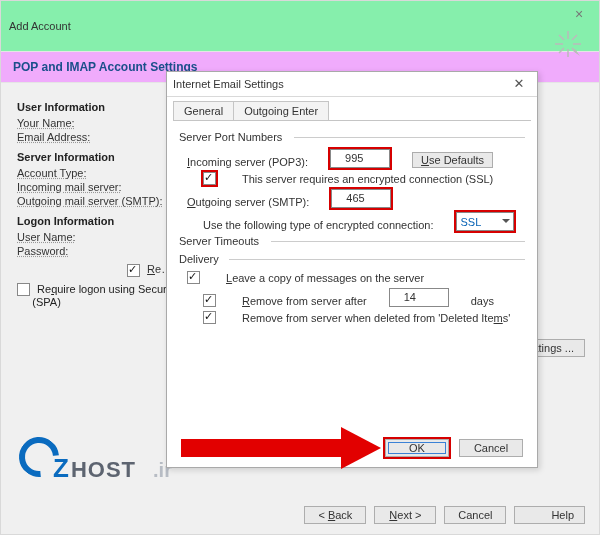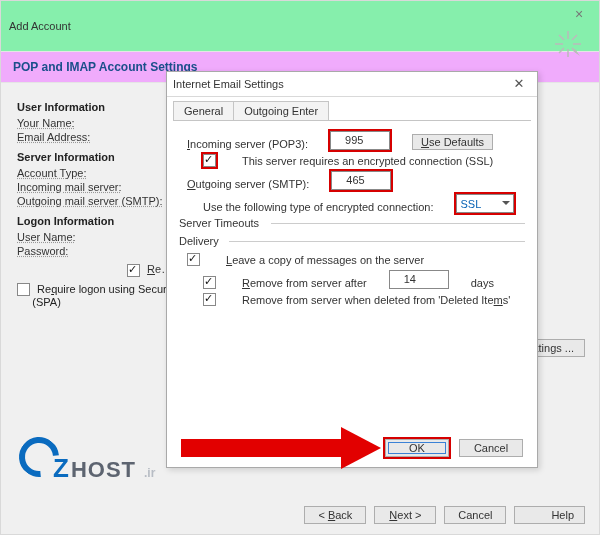--- a/index.html
+++ b/index.html
@@ -51,21 +51,21 @@
   
   .arrow{position:absolute;left:180px;top:428px;width:220px;height:40px;pointer-events:none;}
   .arrow .bar{position:absolute;left:0;top:10px;width:170px;height:18px;background:#e20000;}
   .arrow .head{position:absolute;left:160px;top:-2px;width:0;height:0;border-left:40px solid #e20000;border-top:21px solid transparent;border-bottom:21px solid transparent;}
 
   
   .logo{position:absolute;left:18px;bottom:50px;display:flex;align-items:baseline;font-weight:bold;}
   .logo .e{width:28px;height:28px;border:6px solid #0a6bbf;border-radius:50%;border-right-color:transparent;transform:rotate(40deg);position:relative;margin-right:-6px;}
   .logo .z{color:#0a6bbf;font-size:26px;margin-right:2px;}
   .logo .rest{color:#5d6470;font-size:22px;letter-spacing:1px;}
-  .logo .dom{color:#b7bcc4;font-size:12px;margin-left:8px;}
+  .logo .dom{color:#b7bcc4;font-size:20px;margin-left:17px;}
 
   .u{text-decoration:underline;}
 </style>
 </head>
 <body>
 
 <div class="main-window">
   <div class="titlebar">
     <span>Add Account</span>
     <span class="close">×</span>
@@ -136,20 +136,21 @@
   <div class="dialog">
     <div class="dlg-title">
       <span>Internet Email Settings</span>
       <span class="x">✕</span>
     </div>
     <div class="tabs">
       <div class="tab">General</div>
       <div class="tab">Outgoing Enter</div>
     </div>
     <div class="dlg-body">
+      <div class="grp-title">Server Port Numbers</div>
 
       <div class="row" style="margin-left:8px;">
         <span><span class="u">I</span>ncoming server (POP3):</span>
         <span class="inp port mark">995</span>
         <span class="btn" style="padding:1px 8px;"><span class="u">U</span>se Defaults</span>
       </div>
       <div class="row" style="margin-left:24px;">
         <span class="cb checked mark"></span>
         <span>This server requires an encrypted connection (SSL)</span>
       </div>

